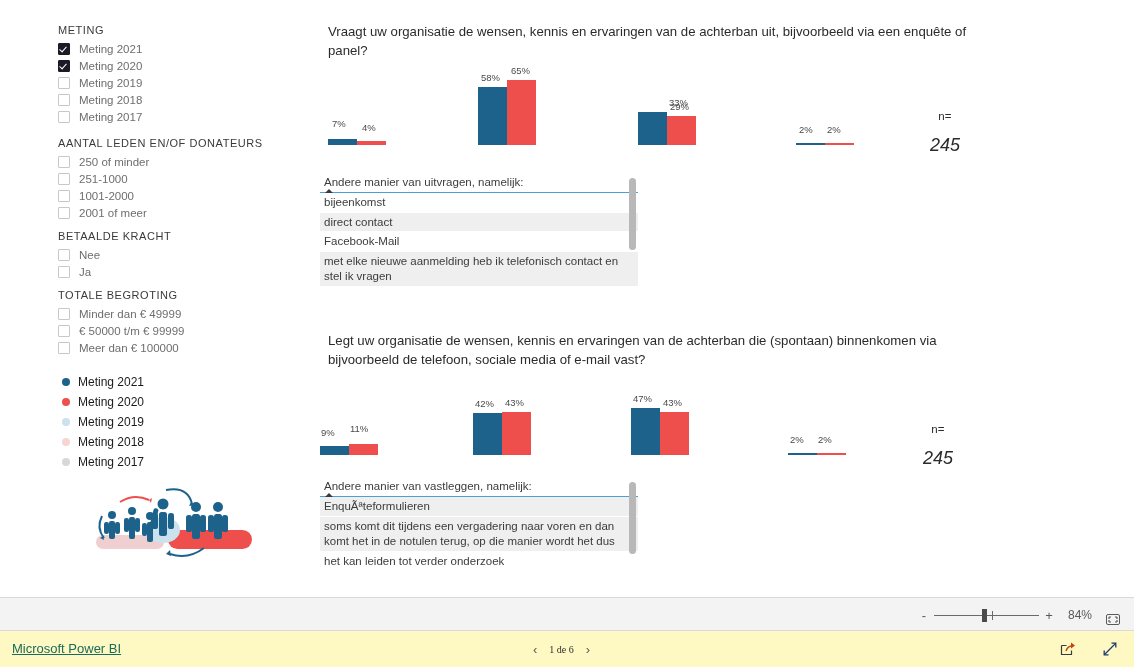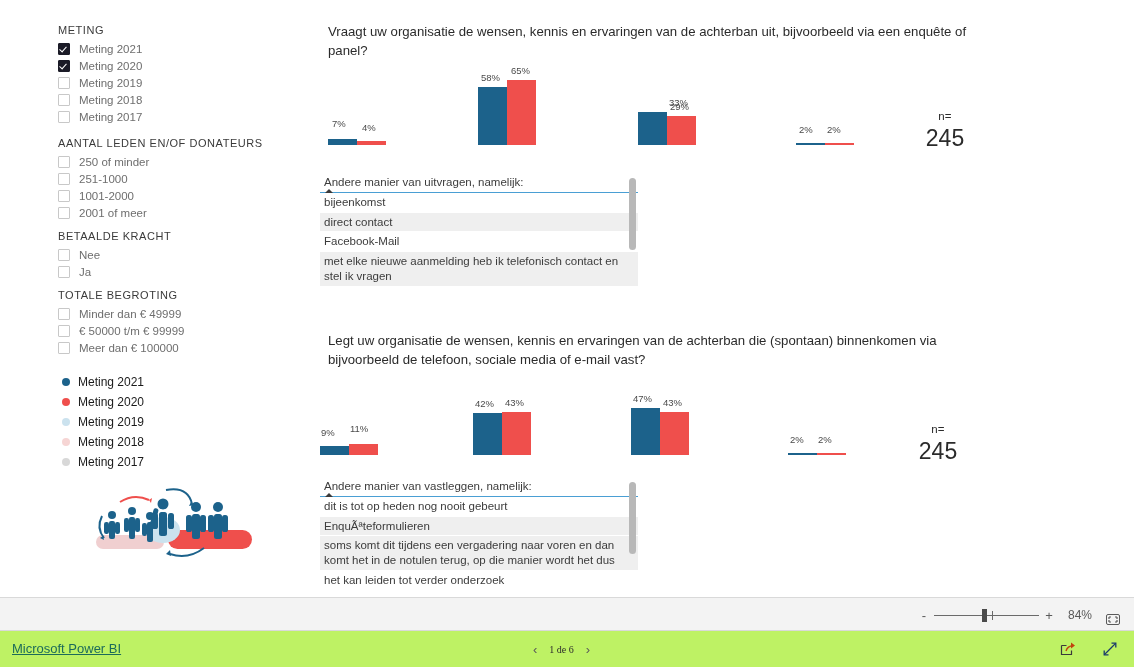--- a/index.html
+++ b/index.html
@@ -55,21 +55,21 @@
   .grp{position:absolute;bottom:0;display:flex;align-items:flex-end;}
   .bar{width:29px;}
   .bar.blue{background:#1c628b;}
   .bar.red{background:#ef4f4c;}
   .vlbl{
     position:absolute;font-size:9.5px;color:#4a4a4a;
     font-family:"Liberation Sans", sans-serif;white-space:nowrap;
   }
   .nblock{position:absolute;text-align:center;font-family:"Liberation Sans", sans-serif;}
   .nblock .n1{font-size:11.5px;color:#2b2b2b;letter-spacing:.3px;}
-  .nblock .n2{font-size:23px;color:#2b2b2b;margin-top:3px;}
+  .nblock .n2{font-size:18px;color:#2b2b2b;margin-top:13px;font-style:italic;}
 
   
   .tbl{
     position:absolute;width:318px;background:#fff;
     font-family:"Liberation Sans", sans-serif;overflow:hidden;
   }
   .tbl-head{
     font-size:11.5px;color:#3c3c3c;padding:2px 4px 1px 4px;
     border-bottom:1px solid #4a9fd4;position:relative;height:19px;box-sizing:border-box;
   }
@@ -97,21 +97,21 @@
   .zminus,.zplus{font-size:13px;color:#5a5a5a;width:14px;text-align:center;
     font-family:"Liberation Sans", sans-serif;}
   .ztrack{width:105px;height:1px;background:#6a6a6a;position:relative;margin:0 3px;}
   .zthumb{position:absolute;left:48px;top:-6px;width:5px;height:13px;background:#4a4a4a;}
   .ztick{position:absolute;left:58px;top:-4px;width:1px;height:9px;background:#6a6a6a;}
   .zpct{font-size:12px;color:#5a5a5a;margin:0 14px 0 12px;
     font-family:"Liberation Sans", sans-serif;}
   .zfit{width:14px;height:11px;position:relative;}
 
   .footer{
-    position:absolute;left:0;top:631px;width:1134px;height:36px;background:#bef264;
+    position:absolute;left:0;top:631px;width:1134px;height:36px;background:#fef9c3;
   }
   .brand{
     position:absolute;left:12px;top:10px;font-size:13px;color:#1c6b5a;
     text-decoration:underline;font-family:"Liberation Sans", sans-serif;cursor:pointer;
   }
   .pager{position:absolute;left:533px;top:11px;display:flex;align-items:center;gap:12px;}
   .chev{font-size:13px;color:#5a5a5a;font-family:"Liberation Sans", sans-serif;}
   .pagelbl{font-size:10px;color:#2b2b2b;font-family:Liberation Serif, serif;}
   .ficons{position:absolute;right:16px;top:10px;display:flex;gap:26px;align-items:center;}
 </style>
@@ -346,21 +346,20 @@
   <div class="nblock" style="left:898px;top:423px;width:80px;">
     <div class="n1">n=</div>
     <div class="n2">245</div>
   </div>
 
   <div class="tbl" style="left:320px;top:478px;">
     <div class="tbl-head">
       <span>Andere manier van vastleggen, namelijk:</span>
       <span class="sortcaret"></span>
     </div>
-    <div class="tbl-row">dit is tot op heden nog nooit gebeurt</div>
     <div class="tbl-row alt">EnquÃªteformulieren</div>
     <div class="tbl-row alt" style="line-height:15px;">soms komt dit tijdens een vergadering naar voren en dan komt het in de notulen terug, op die manier wordt het dus</div>
     <div class="tbl-row">het kan leiden tot verder onderzoek</div>
     <div class="sbar" style="height:72px;"></div>
   </div>
 
 </div>
 
 <div class="zoombar">
   <div class="zoomgrp">

